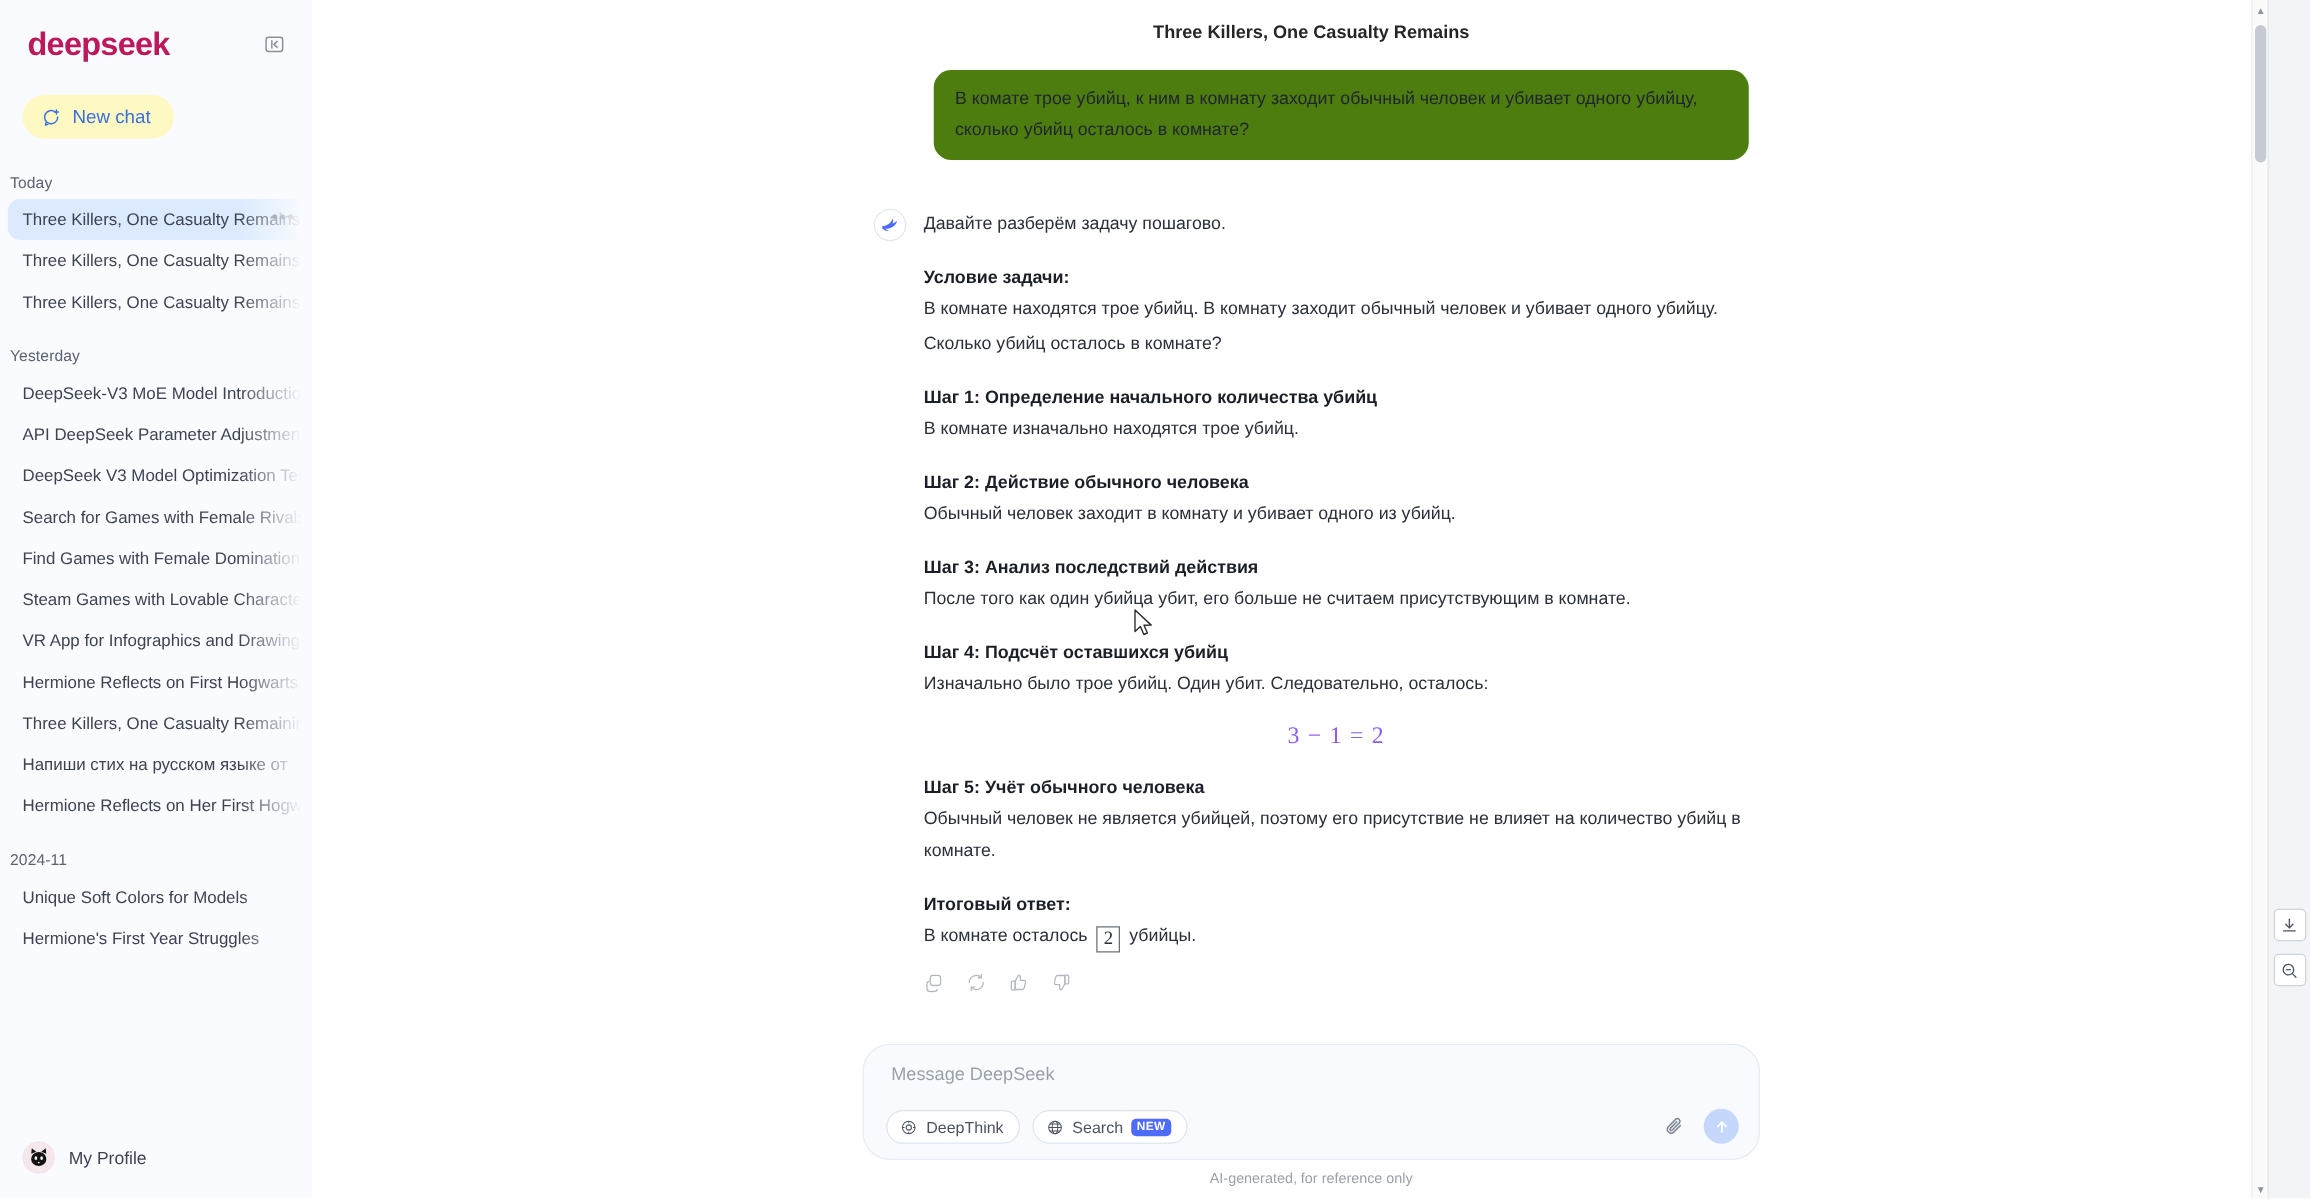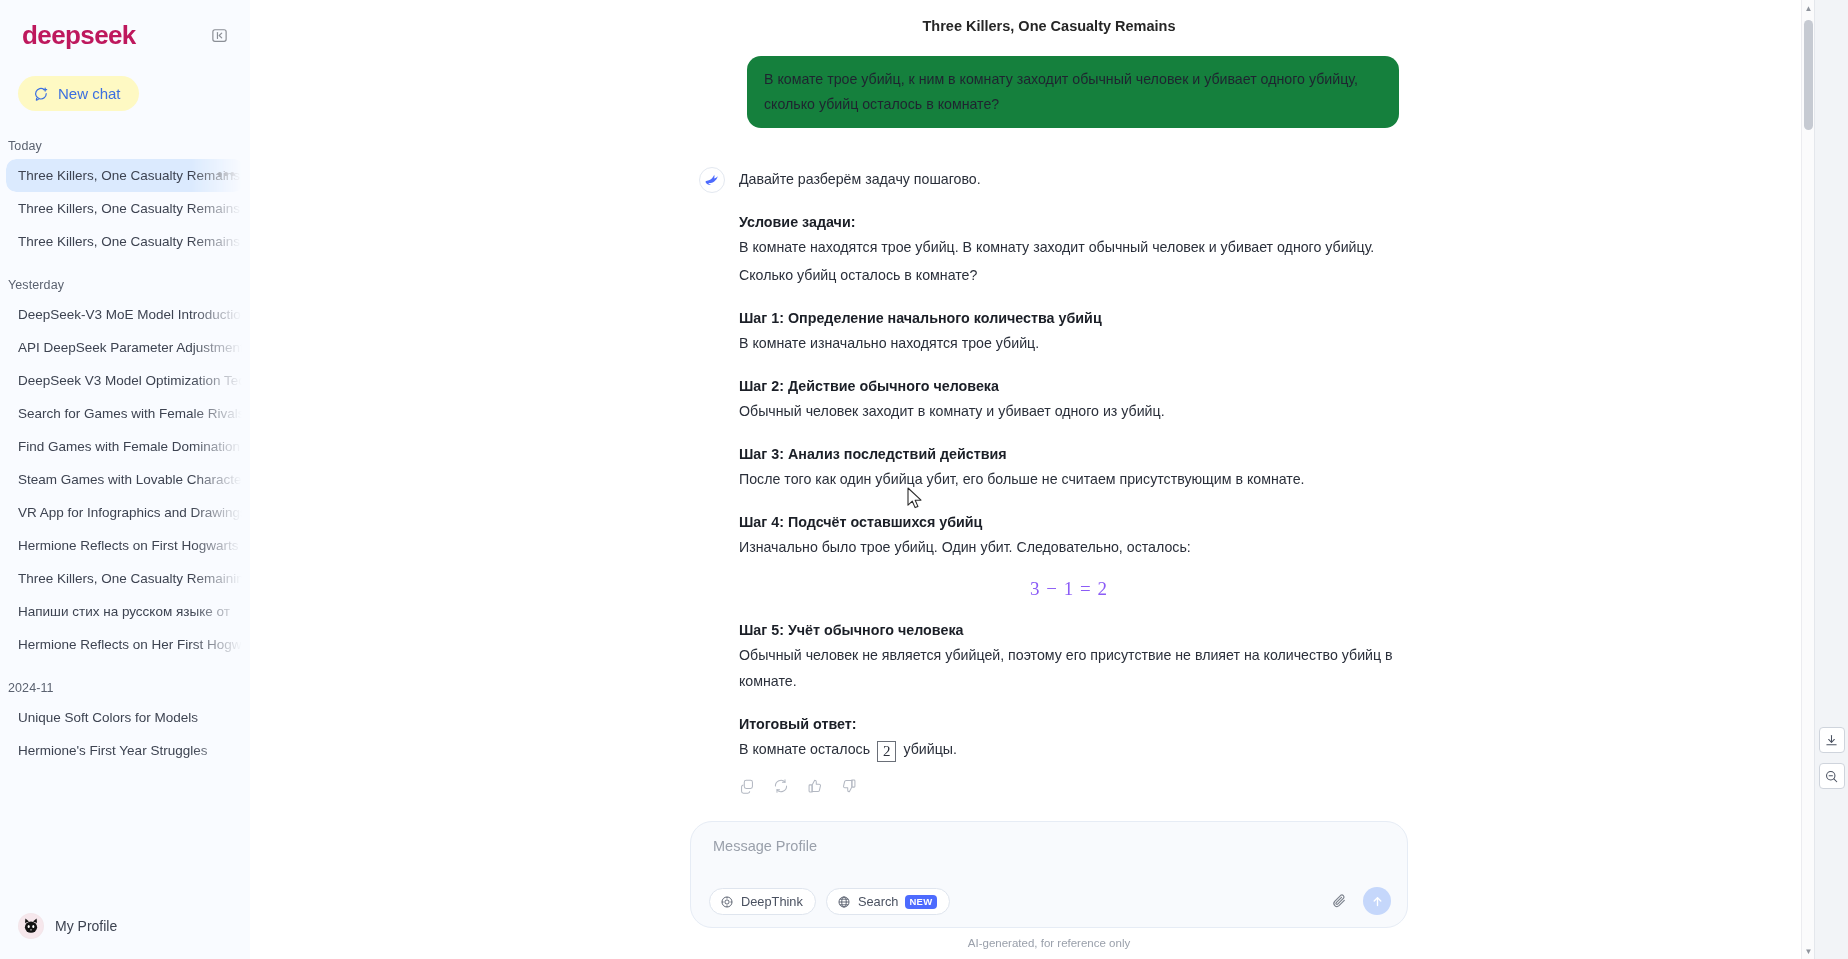--- a/index.html
+++ b/index.html
@@ -95,21 +95,21 @@
   .conv-title { font-size: 14.5px; font-weight: 700; color: #262626; }
 
   .conv-area {
     flex: 1; overflow: hidden; position: relative;
     display: flex; flex-direction: column; align-items: center;
   }
   .conv-inner { width: 700px; padding-top: 4px; }
 
   .user-row { display: flex; justify-content: flex-end; }
   .user-bubble {
-    background: #15803d; color: #1f2430;
+    background: #4d7c0f; color: #1f2430;
     border-radius: 14px;
     padding: 11px 17px;
     font-size: 14.2px; line-height: 25px;
     max-width: 676px;
     margin-left: 48px;
   }
 
   .assistant-row { display: flex; gap: 14px; margin-top: 38px; }
   .bot-avatar {
     width: 26px; height: 26px; border-radius: 50%;
@@ -158,21 +158,21 @@
     width: 718px;
     background: #f8fafd;
     border: 1px solid #e6ecf5;
     border-radius: 22px;
     padding: 16px 18px 12px 18px;
     position: relative;
   }
   .composer-placeholder {
     font-size: 14.5px; color: #9aa0ab; padding-left: 4px; padding-bottom: 20px;
   }
-  .composer-tools { display: flex; align-items: center; gap: 10px; margin-top: 14px; }
+  .composer-tools { display: flex; align-items: center; gap: 10px; }
   .pill {
     display: inline-flex; align-items: center; gap: 7px;
     border: 1px solid #dfe5ee; border-radius: 15px;
     padding: 5px 12px 5px 10px;
     font-size: 12.8px; color: #4a5160; background: #fff;
     cursor: pointer;
   }
   .badge-new {
     background: #4d6bfe; color: #fff; font-size: 9.5px; font-weight: 700;
     border-radius: 4px; padding: 1.5px 4px; letter-spacing: 0.3px;
@@ -380,21 +380,21 @@
             </div>
 
           </div>
         </div>
 
       </div>
     </div>
 
     <div class="composer-wrap">
       <div class="composer">
-        <div class="composer-placeholder">Message Profile</div>
+        <div class="composer-placeholder">Message DeepSeek</div>
         <div class="composer-tools">
           <div class="pill">
             <span style="display:flex">
               <svg width="14" height="14" viewBox="0 0 20 20" fill="none" stroke="#4a5160" stroke-width="1.2">
                 <circle cx="10" cy="10" r="7.2"></circle>
                 <circle cx="10" cy="10" r="3"></circle>
                 <path d="M10 2.8V5.2M10 14.8v2.4M2.8 10h2.4M14.8 10h2.4"></path>
               </svg>
             </span>
             <span>DeepThink</span>

